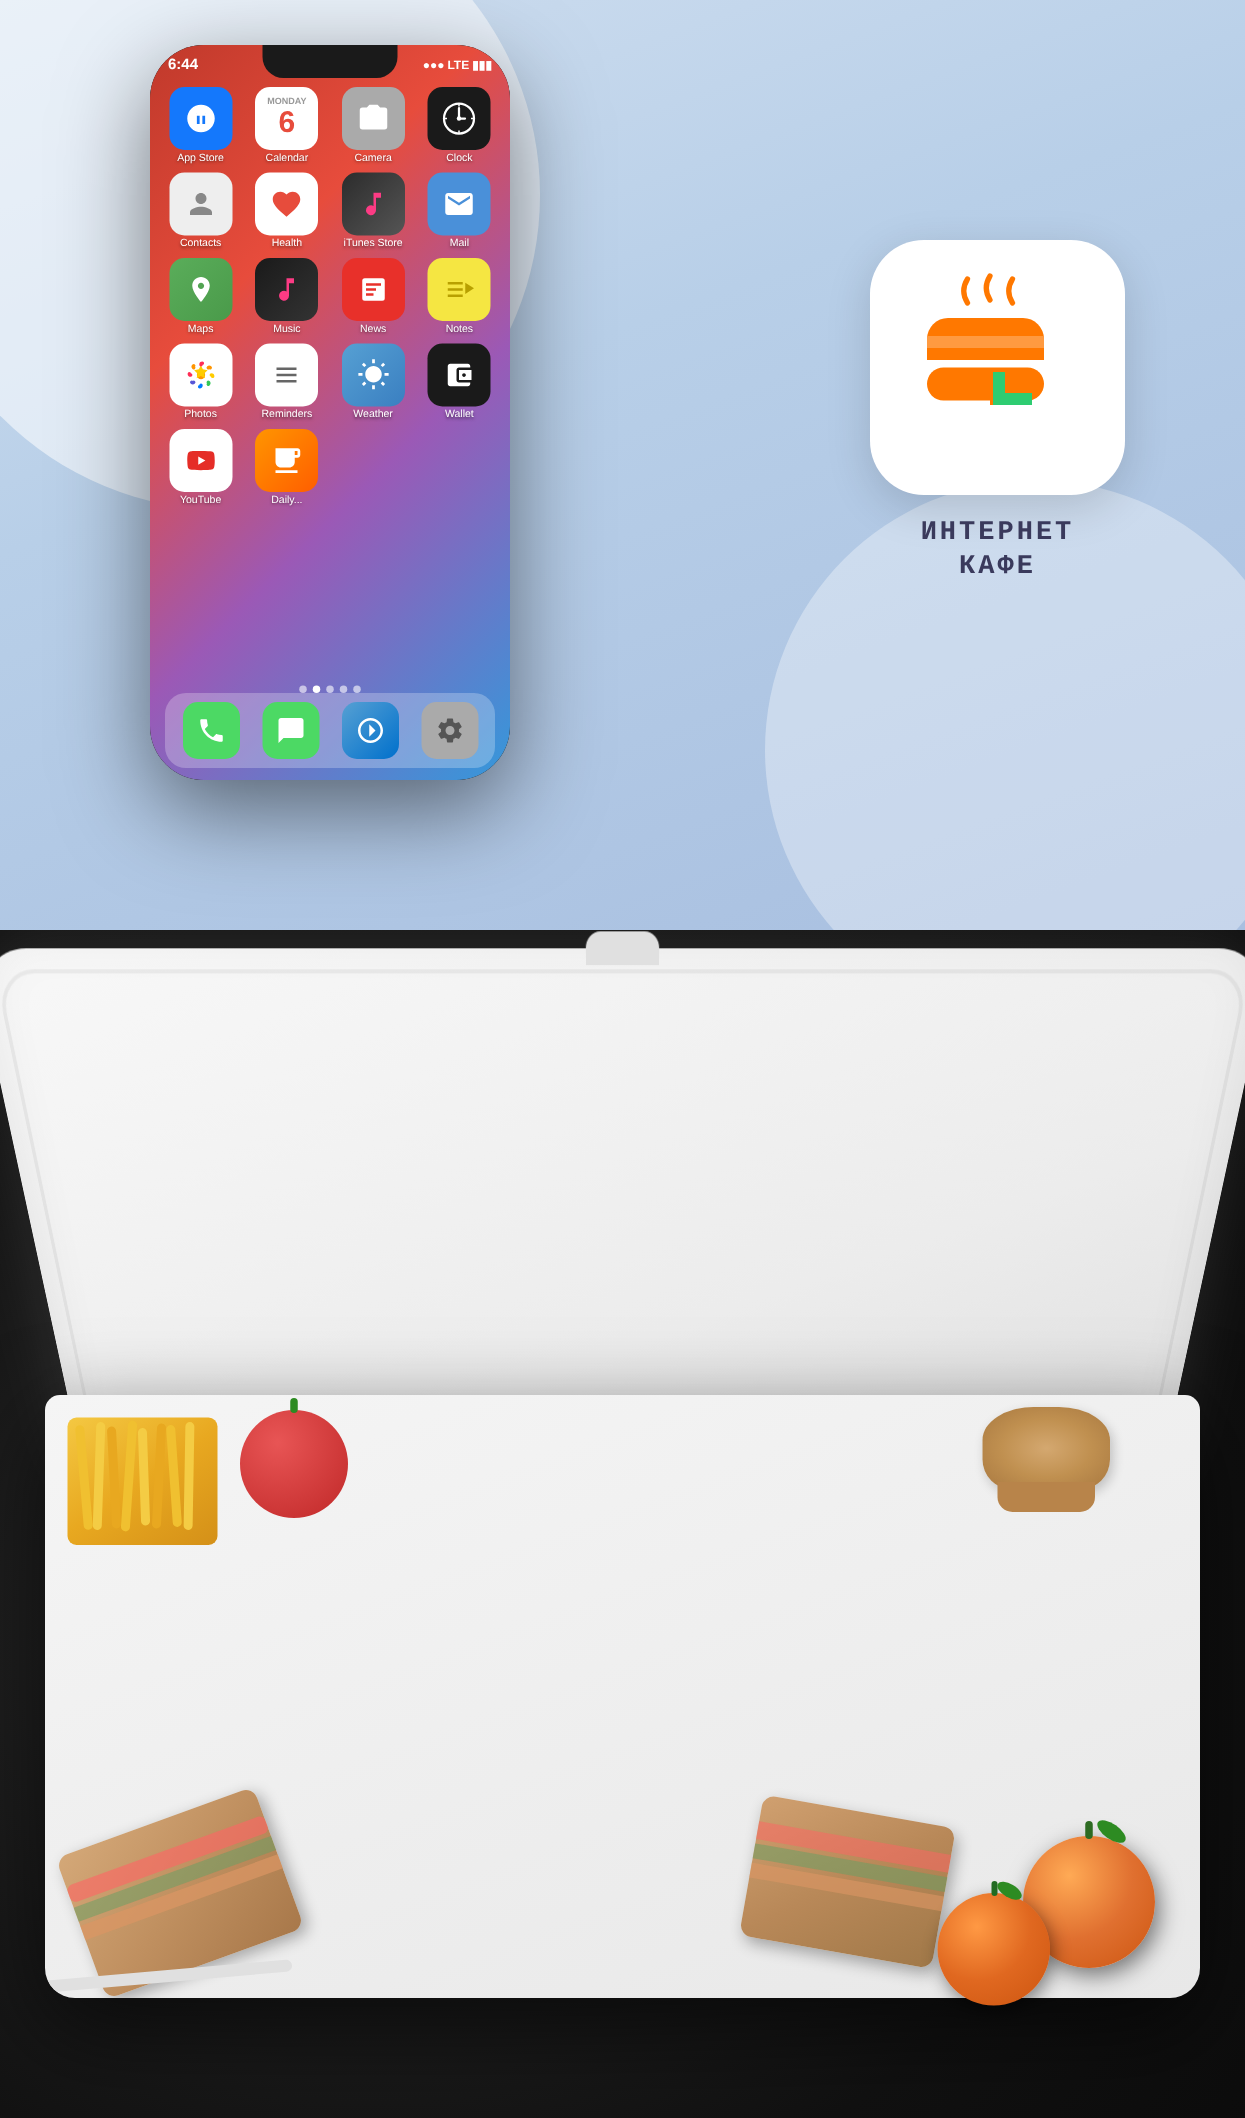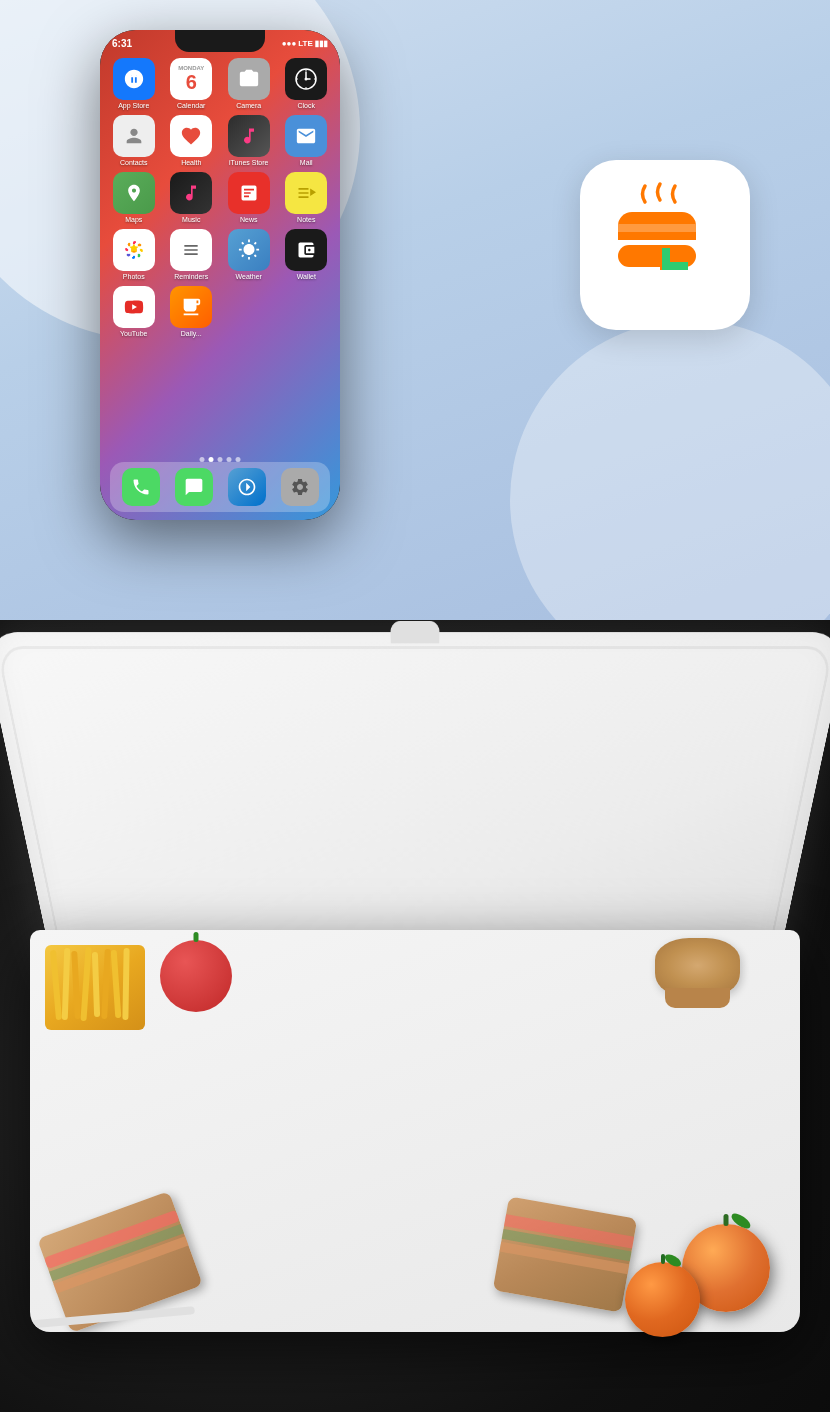--- a/index.html
+++ b/index.html
@@ -360,21 +360,21 @@
 
 <div class="top-section">
 
   <div class="phone-wrapper">
     <div class="phone-outer">
       <div class="phone-screen">
 
         <div class="phone-notch"></div>
 
         <div class="status-bar">
-          <span class="status-time">6:31</span>
+          <span class="status-time">6:44</span>
           <div class="status-icons">
             <span>●●●</span>
             <span>LTE</span>
             <span>▮▮▮</span>
           </div>
         </div>
 
         <div class="app-grid">
 
           <div class="app-icon">
@@ -612,20 +612,24 @@
 
         <rect x="18" y="65" width="78" height="22" rx="11" ry="11" fill="#ff7800"></rect>
 
         <rect x="60" y="68" width="28" height="22" rx="0" fill="#ff7800"></rect>
         <rect x="60" y="78" width="28" height="12" rx="0" fill="#ff7800"></rect>
 
         <rect x="62" y="68" width="8" height="22" rx="0" fill="#2ecc71"></rect>
         <rect x="62" y="82" width="26" height="8" rx="0" fill="#2ecc71"></rect>
       </svg>
     </div>
+    <div class="app-name">
+      <span>ИНТЕРНЕТ</span><br>
+      <span>КАФЕ</span>
+    </div>
   </div>
 
 </div>
 
 <div class="bottom-section">
   <div class="food-bg"></div>
 
   <div class="container-lid"></div>
 
   <div class="container-tray">

